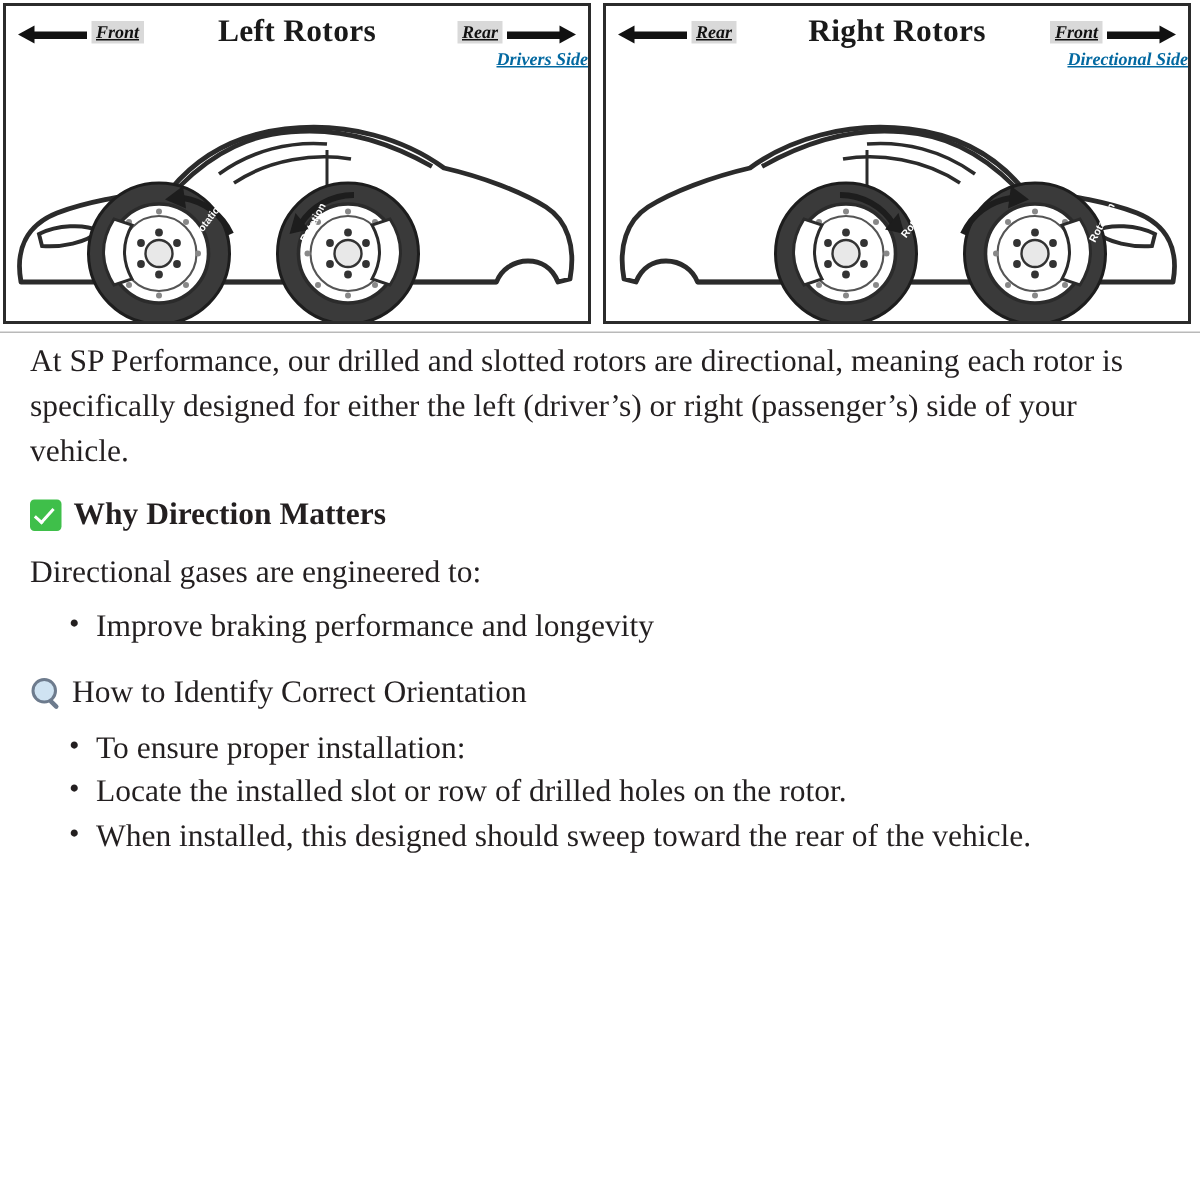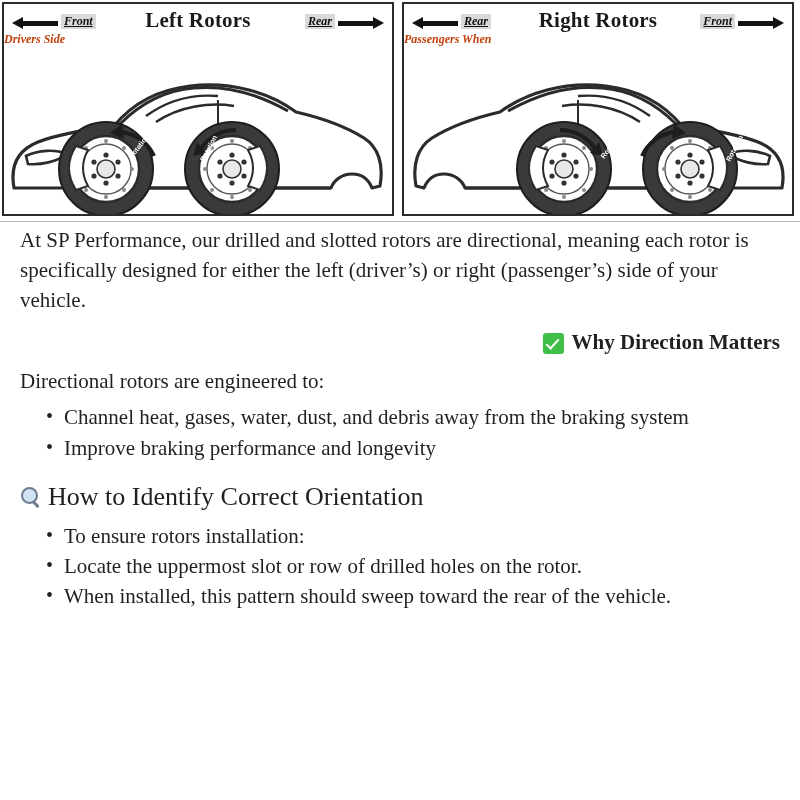--- a/index.html
+++ b/index.html
@@ -52,26 +52,27 @@
     font-weight: bold;
     font-size: 21px;
     letter-spacing: 0.2px;
     color: #1a1a1a;
   }
   .panel-sub {
     position: absolute;
     top: 28px;
     left: 0;
     width: 100%;
-    text-align: left;
+    text-align: right;
     font-family: "Liberation Serif", serif;
     font-style: italic;
     font-weight: bold;
     font-size: 12px;
-    color: #c2410c;
+    color: #0369a1;
+    text-decoration: underline;
   }
 
   
   .dir-tag {
     position: absolute;
     top: 7px;
     height: 18px;
     display: flex;
     align-items: flex-end;
     gap: 3px;
@@ -147,21 +148,20 @@
   }
 
   h2.heading {
     margin: 14px 0 10px 0;
     font-size: 21px;
     font-weight: bold;
     line-height: 1.3;
     display: flex;
     align-items: center;
     gap: 8px;
-    justify-content: flex-end;
   }
   h2.heading .htext { font-weight: bold; }
 
   .check-icon {
     display: inline-block;
     width: 21px;
     height: 21px;
     border-radius: 3px;
     background: #3fbf4a;
     position: relative;
@@ -199,21 +199,21 @@
     left: 13px; top: 14px;
     width: 8px; height: 2.8px;
     background: #6d7b8d;
     transform: rotate(45deg);
     transform-origin: left center;
     border-radius: 2px;
   }
 
   h3.subheading {
     margin: 16px 0 8px 0;
-    font-size: 26px;
+    font-size: 21px;
     font-weight: normal;
     line-height: 1.3;
     display: flex;
     align-items: center;
     gap: 6px;
   }
 
   ul.bullets {
     margin: 2px 0 8px 0;
     padding-left: 42px;
@@ -328,21 +328,21 @@
           <path d="M256,108 q14,22 0,44 l-12,-4 q10,-18 0,-36 Z" fill="#fff" stroke="#2b2b2b" stroke-width="2"></path>
           <path d="M196,112 A42,42 0 0 1 232,92" fill="none" stroke="#1d1d1d" stroke-width="4"></path>
           <polygon points="193,104 189,118 202,115" fill="#1d1d1d"></polygon>
           <text class="rot-label" x="200" y="124" transform="rotate(-62 200 124)">Rotation</text>
         </g>
       </svg>
     </div>
 
     <div class="panel right">
       <div class="panel-title">Right Rotors</div>
-      <div class="panel-sub">Passengers When</div>
+      <div class="panel-sub">Directional Side</div>
 
       <div class="dir-tag tag-tl">
         <span class="arrow-left">
             <span class="head"></span>
             <span class="shaft"></span>
           </span>
         <span class="lbl">Rear</span>
       </div>
       <div class="dir-tag tag-tr">
         <span class="lbl">Front</span>
@@ -422,35 +422,34 @@
 
   <div class="content">
 
     <p class="para">At SP Performance, our drilled and slotted rotors are directional, meaning each rotor is specifically designed for either the left (driver’s) or right (passenger’s) side of your vehicle.</p>
 
     <h2 class="heading">
       <span class="check-icon"></span>
       <span class="htext">Why Direction Matters</span>
     </h2>
 
-    <p class="para">Directional rotors are engineered to:</p>
+    <p class="para">Directional gases are engineered to:</p>
 
     <ul class="bullets">
-      <li>Channel heat, gases, water, dust, and debris away from the braking system</li>
       <li>Improve braking performance and longevity</li>
     </ul>
 
     <h3 class="subheading">
       <span class="magnifier-icon">
         <span class="glass"></span>
           <span class="handle"></span>
       </span>
       <span>How to Identify Correct Orientation</span>
     </h3>
 
     <ul class="bullets tight">
-      <li>To ensure rotors installation:</li>
-      <li>Locate the uppermost slot or row of drilled holes on the rotor.</li>
-      <li>When installed, this pattern should sweep toward the rear of the vehicle.</li>
+      <li>To ensure proper installation:</li>
+      <li>Locate the installed slot or row of drilled holes on the rotor.</li>
+      <li>When installed, this designed should sweep toward the rear of the vehicle.</li>
     </ul>
 
   </div>
 </div>
 
 </body></html>

